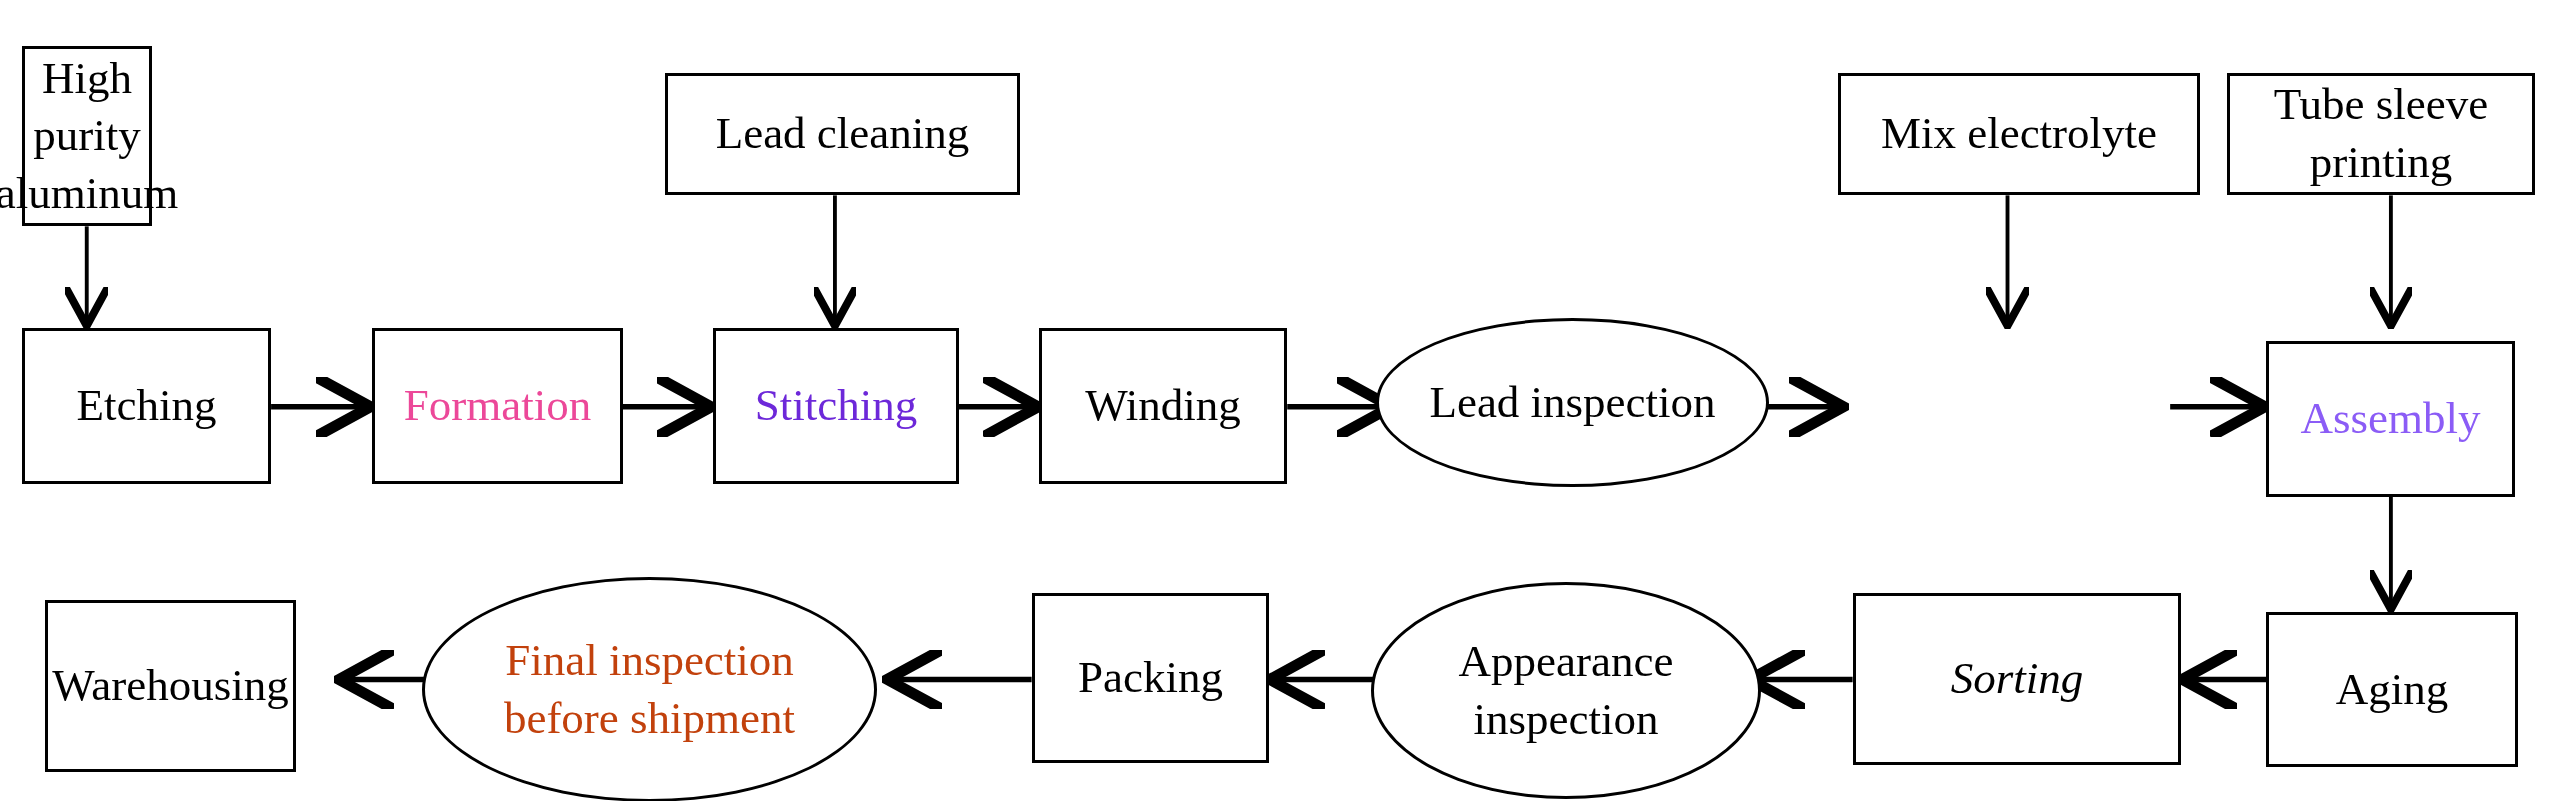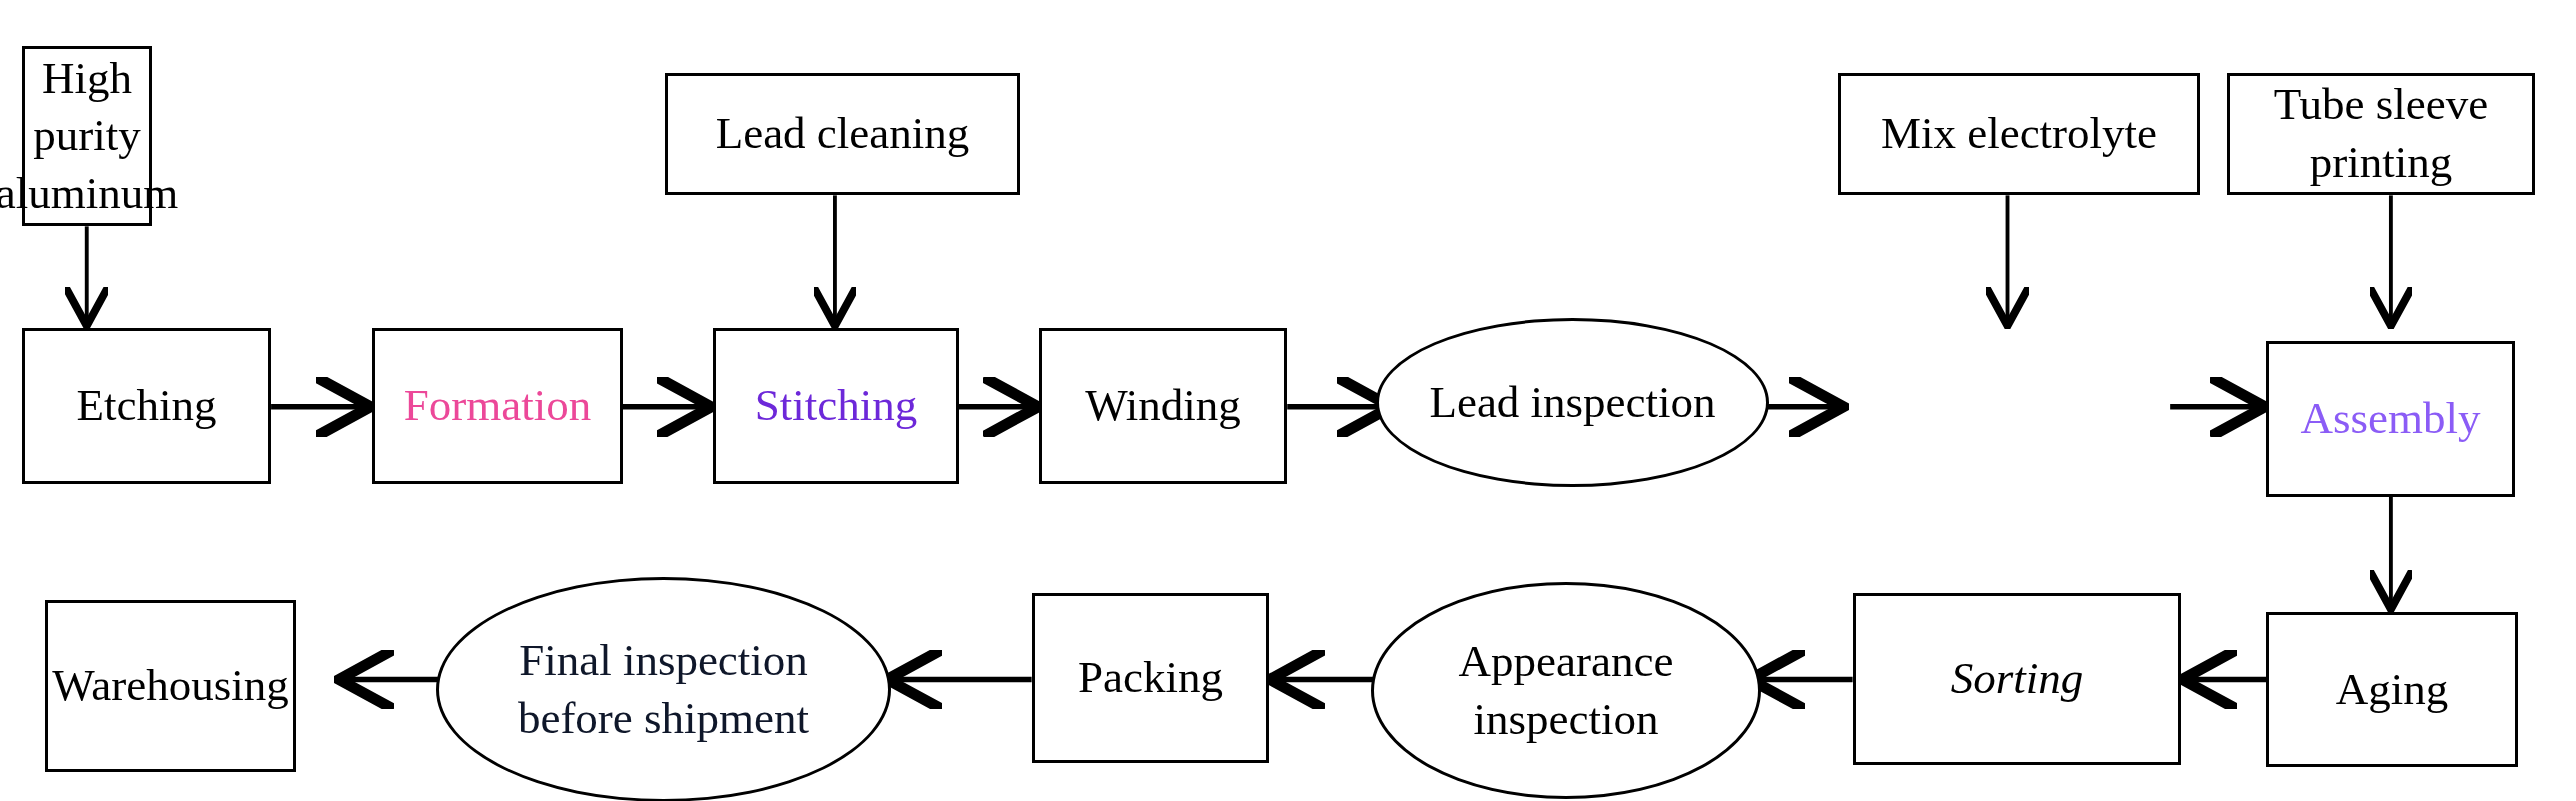--- a/index.html
+++ b/index.html
@@ -157,21 +157,21 @@
   <div class="node ellipse" style="left: 1376px; top: 318px; width: 393px; height: 169px; font-size: 45px; border-color: rgb(0, 0, 0); background: rgb(255, 255, 255); color: rgb(0, 0, 0);">
     <span class="node-label">Lead inspection</span>
   </div>
   <div class="node box" style="left: 2266px; top: 328px; width: 249px; height: 156px; font-size: 45px; border-color: rgb(0, 0, 0); background: rgb(255, 255, 255); color: #8b5cf6; margin-top: 13px;">
     <span class="node-label">Assembly</span>
   </div>
 
   <div class="node box" style="left: 45px; top: 600px; width: 251px; height: 172px; font-size: 45px; border-color: rgb(0, 0, 0); background: rgb(255, 255, 255); color: rgb(0, 0, 0);">
     <span class="node-label">Warehousing</span>
   </div>
-  <div class="node ellipse" style="left: 436px; top: 577px; width: 455px; height: 225px; font-size: 45px; border-color: rgb(0, 0, 0); background: rgb(255, 255, 255); color: #0f172a;">
+  <div class="node ellipse" style="left: 422px; top: 577px; width: 455px; height: 225px; font-size: 45px; border-color: rgb(0, 0, 0); background: rgb(255, 255, 255); color: #c2410c;">
     <span class="node-label">Final inspection
 before shipment</span>
   </div>
   <div class="node box" style="left: 1032px; top: 593px; width: 237px; height: 170px; font-size: 45px; border-color: rgb(0, 0, 0); background: rgb(255, 255, 255); color: rgb(0, 0, 0);">
     <span class="node-label">Packing</span>
   </div>
   <div class="node ellipse" style="left: 1371px; top: 582px; width: 390px; height: 217px; font-size: 45px; border-color: rgb(0, 0, 0); background: rgb(255, 255, 255); color: rgb(0, 0, 0);">
     <span class="node-label">Appearance
 inspection</span>
   </div>

